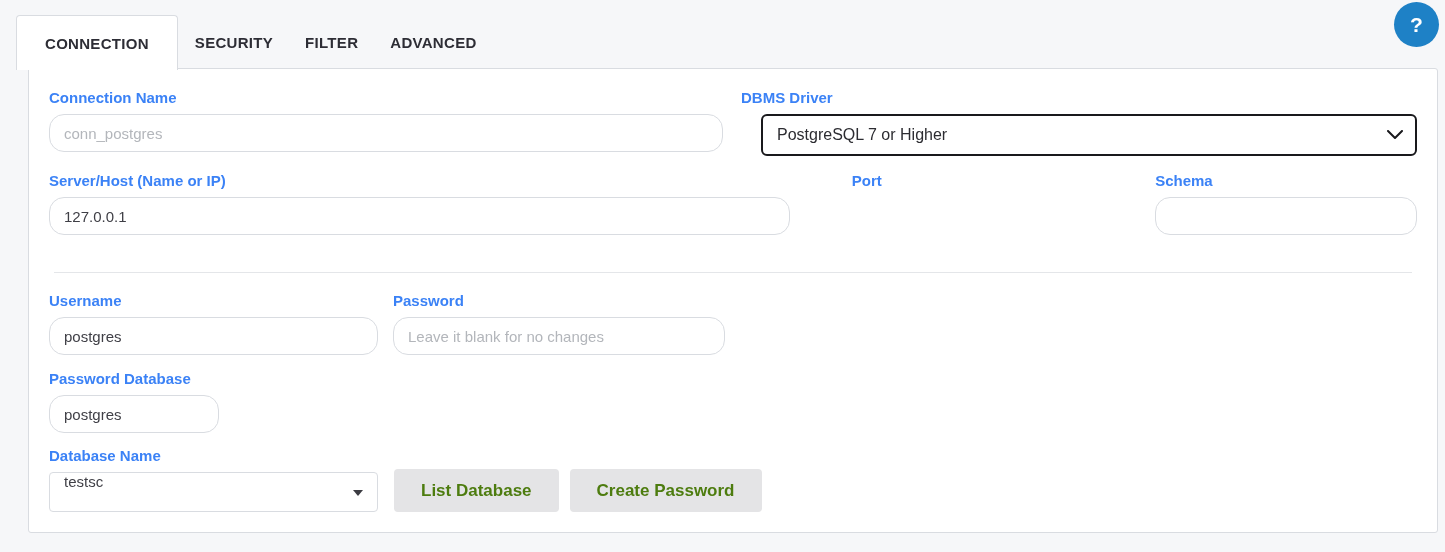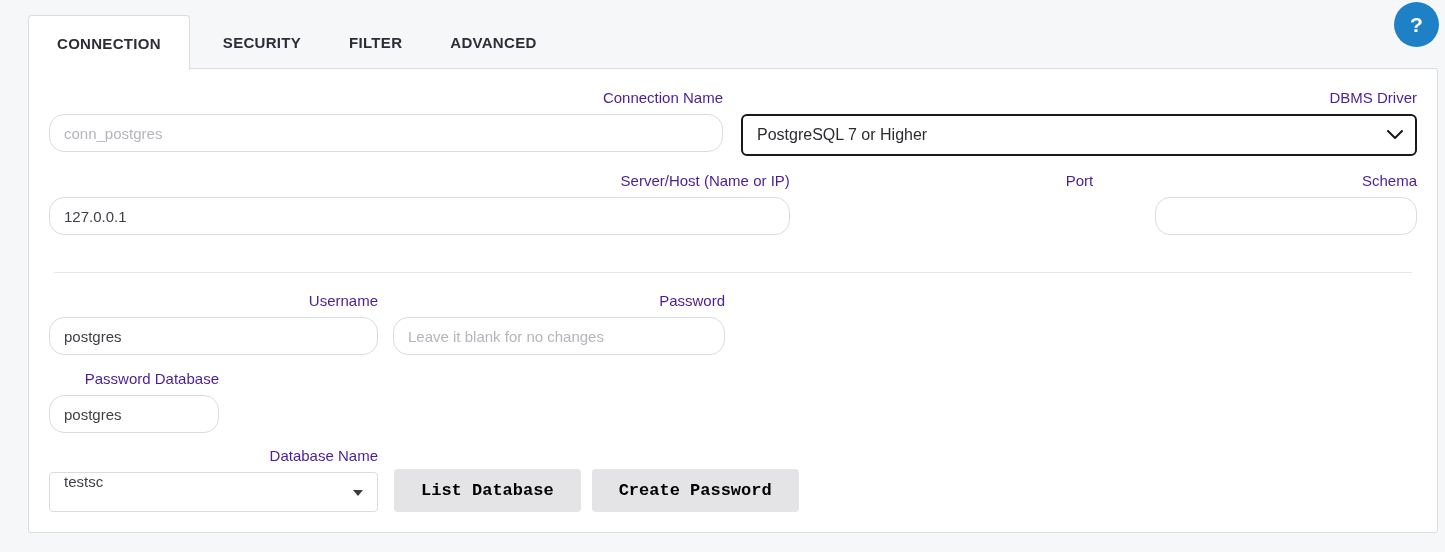--- a/index.html
+++ b/index.html
@@ -9,26 +9,25 @@
     font-family: "Liberation Sans", "DejaVu Sans", sans-serif;
     width: 1445px;
     height: 552px;
     overflow: hidden;
   }
   .stage { position: relative; width: 1445px; height: 552px; }
 
   
   .tabbar {
     position: absolute;
-    left: 28px; top: 15px; right: 7px;
+    left: 16px; top: 15px; right: 7px;
     height: 54px;
     display: flex;
     align-items: stretch;
     z-index: 2;
-    gap: 16px;
   }
   .tab {
     display: flex; align-items: center;
     padding: 0 28px;
     font-size: 15px;
     font-weight: 600;
     letter-spacing: .3px;
     color: #2d2d35;
     cursor: pointer;
   }
@@ -66,25 +65,24 @@
     border: 1px solid #d9dce1;
     border-radius: 0 3px 3px 3px;
     z-index: 1;
   }
   .panel-inner { padding: 20px 20px 0 20px; }
 
   .row { display: flex; }
   .field { display: flex; flex-direction: column; }
   .field-label {
     font-size: 15px;
-    font-weight: 400;
-    color: #4c1d95;
+    font-weight: 700;
+    color: #3b82f6;
     margin-bottom: 7px;
     line-height: 18px;
-    text-align: right;
   }
   .text-input {
     box-sizing: border-box;
     height: 38px;
     border: 1px solid #d9dce1;
     border-radius: 15px;
     padding: 0 14px;
     font-size: 15px;
     color: #3f3f46;
     font-family: "Liberation Sans", "DejaVu Sans", sans-serif;
@@ -99,20 +97,21 @@
     height: 42px;
     border: 2px solid #19191c;
     border-radius: 6px;
     display: flex; align-items: center;
     padding: 0 14px;
     font-size: 16px;
     color: #2c2c31;
     background: #ffffff;
     cursor: pointer;
     position: relative;
+    margin-left: 20px;
   }
   .dbms-select .chev {
     position: absolute; right: 12px; top: 50%;
     margin-top: -5px;
     width: 16px; height: 10px;
   }
 
   
   .db-select {
     box-sizing: border-box;
@@ -144,22 +143,22 @@
 
   .gray-btn {
     box-sizing: border-box;
     height: 43px;
     background: #e4e4e6;
     border: none;
     border-radius: 4px;
     padding: 0 27px;
     font-size: 17px;
     font-weight: 700;
-    color: #000000;
-    font-family: Liberation Mono, monospace;
+    color: #4d7c0f;
+    font-family: Liberation Sans, sans-serif;
     cursor: pointer;
   }
 
   
   .mt16 { margin-top: 16px; gap: 48px; }
   .mt15 { margin-top: 15px; }
   .mt14 { margin-top: 14px; }
   .w-conn   { width: 674px; }
   .w-dbms   { width: 676px; margin-left: 18px; }
   .w-host   { width: 795px; }

